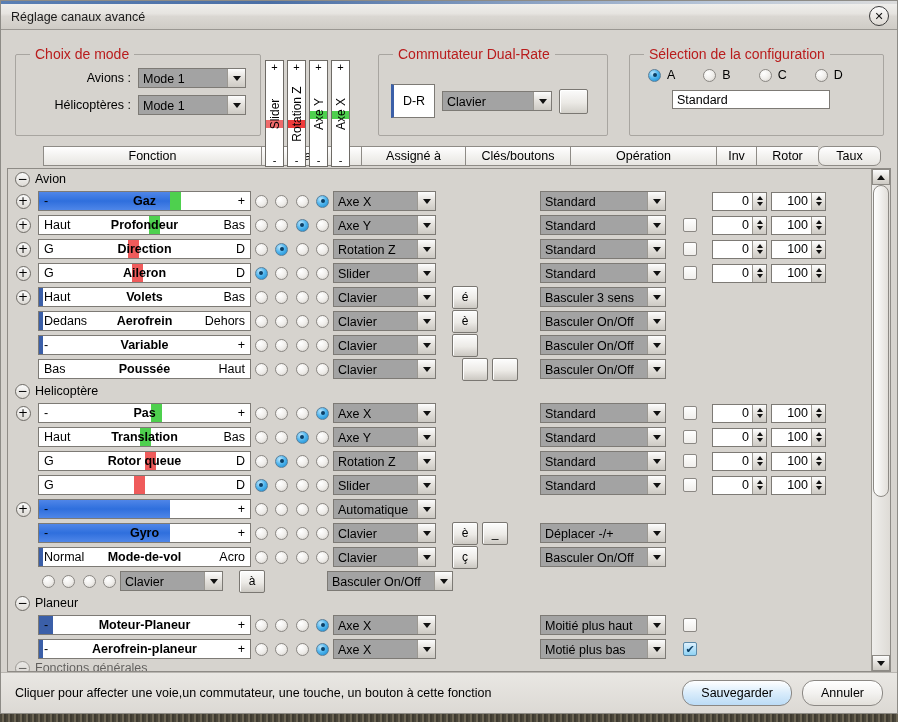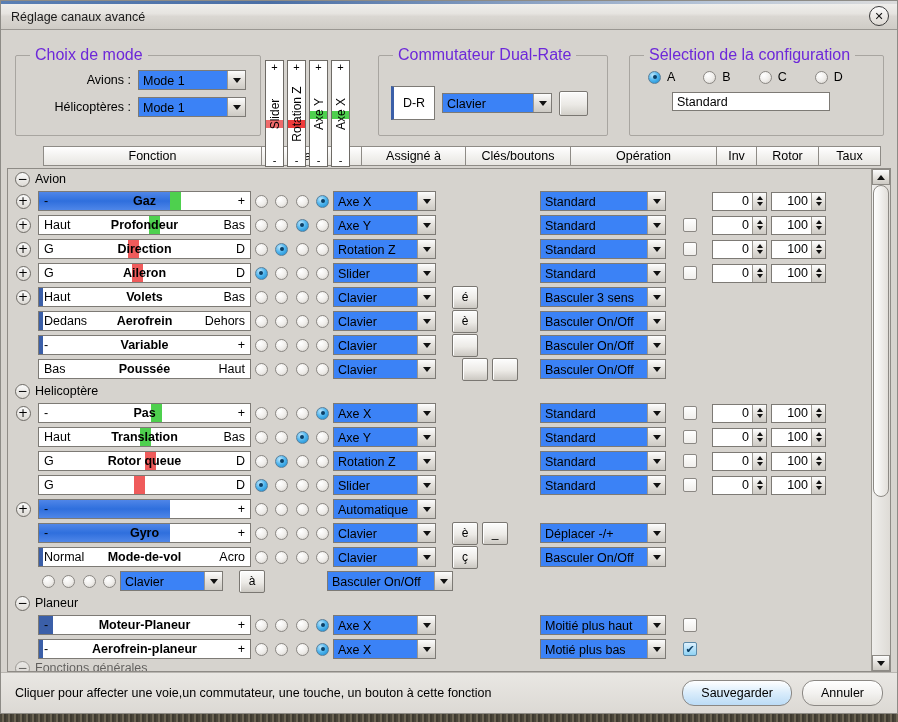--- a/index.html
+++ b/index.html
@@ -32,32 +32,32 @@
     display:flex;align-items:center;justify-content:center;
     font-size:11px;font-weight:bold;line-height:1;color:#111;cursor:pointer;
   }
   
   .toppanel{flex:0 0 112px;position:relative;padding:4px 6px 0 6px;}
   fieldset.grp{
     position:absolute;border:1px solid #a8a5a0;border-radius:2px;margin:0;padding:0;
     background:transparent;
   }
   fieldset.grp > legend{
-    font-size:16px;padding:0 5px;color:#6d28d9;margin-left:14px;
+    font-size:14px;padding:0 5px;color:#b91c1c;margin-left:14px;
   }
   .row{display:flex;align-items:center;}
   .lbl{font-size:12.5px;}
   
   .combo{
     display:inline-flex;align-items:stretch;height:20px;
     border:1px solid #7d7a75;background:#fff;box-sizing:border-box;
   }
   .combo .cval{
     flex:1;padding:1px 3px 0 4px;font-size:12.5px;white-space:nowrap;overflow:hidden;
-    display:flex;align-items:center;background:#3b82f6;
+    display:flex;align-items:center;background:#a3a3a3;
   }
   .combo .carrow{
     width:17px;flex:0 0 17px;border-left:1px solid #9b9892;
     background:linear-gradient(to bottom,#fdfdfd,#e3e0db 50%,#cdcac4);
     display:flex;align-items:center;justify-content:center;
   }
   .combo .carrow::after{
     content:"";border-left:4px solid transparent;border-right:4px solid transparent;
     border-top:5px solid #111;display:block;
   }
@@ -109,21 +109,21 @@
   
   .colhead{
     flex:0 0 20px;display:flex;margin:0 6px 0 6px;align-items:stretch;
   }
   .colhead .ch{
     background:linear-gradient(to bottom,#ffffff,#f4f3f1 45%,#e7e5e1);
     border:1px solid #8e8b86;border-right:none;
     display:flex;align-items:center;justify-content:center;font-size:12.5px;
     box-sizing:border-box;
   }
-  .colhead .ch:last-child{border-right:1px solid #8e8b86;}
+  .colhead .ch:last-child{border-right:1px solid #8e8b86;border-radius:7px;}
   .colhead .ch.spacerleft{border:none;background:transparent;}
   
   .scrollwrap{
     flex:1 1 auto;margin:2px 6px 0 6px;border:1px solid #8e8b86;
     background:#d6d3ce;position:relative;display:flex;overflow:hidden;
   }
   .scrollbody{flex:1 1 auto;position:relative;overflow:hidden;}
   .grouphdr{
     height:20px;display:flex;align-items:center;padding-left:7px;font-size:12.5px;
   }

